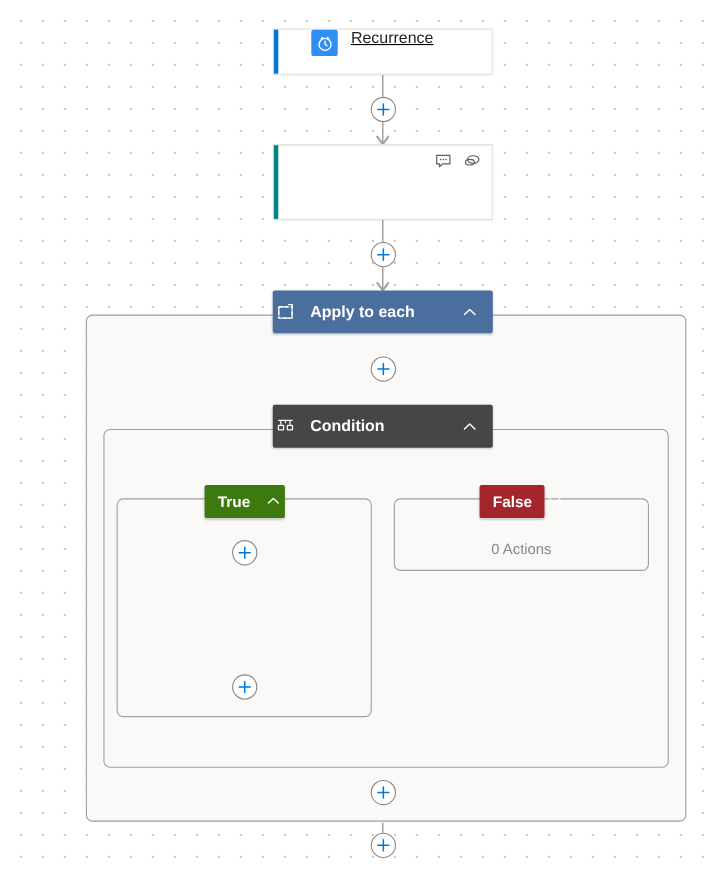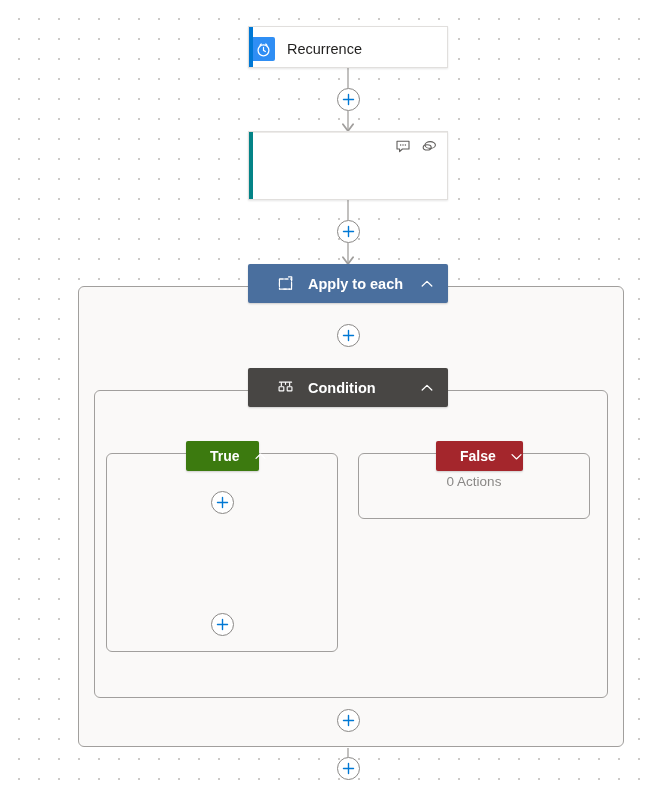--- a/index.html
+++ b/index.html
@@ -54,23 +54,24 @@
   }
   .card .accent {
     position: absolute;
     left: 0;
     top: 0;
     bottom: 0;
     width: 4px;
   }
   .card-head {
     display: flex;
-    align-items: center;
+    align-items: flex-start;
     height: 44px;
-    padding-left: 2px;
+    padding-left: 34px;
+    text-decoration: underline;
   }
   .card-title {
     font-size: 14.5px;
     color: #201f1e;
     margin-left: 12px;
     white-space: nowrap;
   }
   .card-foot {
     height: 26px;
     border-top: 1px solid #edebe9;
@@ -99,21 +100,21 @@
   }
 
   
   .header-bar {
     position: absolute;
     display: flex;
     align-items: center;
     border-radius: 2px;
     box-sizing: border-box;
     box-shadow: 0 1px 2px rgba(0,0,0,0.18);
-    padding-left: 28px;
+    padding-left: 2px;
     padding-right: 14px;
   }
   .header-bar .hb-icon {
     width: 18px;
     height: 18px;
     flex: none;
     display: flex;
     align-items: center;
     justify-content: center;
   }
@@ -131,21 +132,21 @@
     flex: none;
   }
 
   
   .branch-badge {
     position: absolute;
     display: flex;
     align-items: center;
     border-radius: 2px;
     box-shadow: 0 1px 2px rgba(0,0,0,0.18);
-    padding: 0 24px;
+    padding: 0 12px;
     box-sizing: border-box;
   }
   .branch-badge .bb-title {
     color: #ffffff;
     font-size: 14px;
     font-weight: bold;
     white-space: nowrap;
   }
   .branch-badge .bb-chev {
     width: 14px;
@@ -153,20 +154,21 @@
     margin-left: 14px;
     flex: none;
   }
 
   .empty-label {
     position: absolute;
     font-size: 13.5px;
     color: #8a8886;
     text-align: center;
     white-space: nowrap;
+    margin-top: 18px;
   }
 
   
   .plus-btn {
     position: absolute;
     width: 23px;
     height: 23px;
     border-radius: 50%;
     background: #ffffff;
     border: 1px solid #8a8886;
@@ -297,21 +299,21 @@
 
   <div class="branch-badge" style="left:186px; top:441px; width:73px; height:30px; background:#3c7a0f;">
     <span class="bb-title">True</span>
     <span class="bb-chev">
       <svg width="13" height="13" viewBox="0 0 14 14">
         <path d="M2.2 9 L7 4.4 L11.8 9" fill="none" stroke="#ffffff" stroke-width="1.4" stroke-linecap="round" stroke-linejoin="round"></path>
       </svg>
     </span>
   </div>
 
-  <div class="branch-badge" style="left:436px; top:441px; width:87px; height:30px; background:#a4262c;">
+  <div class="branch-badge" style="left:436px; top:441px; width:59px; height:30px; background:#a4262c;">
     <span class="bb-title">False</span>
     <span class="bb-chev">
       <svg width="13" height="13" viewBox="0 0 14 14">
         <path d="M2.2 5 L7 9.6 L11.8 5" fill="none" stroke="#ffffff" stroke-width="1.4" stroke-linecap="round" stroke-linejoin="round"></path>
       </svg>
     </span>
   </div>
 
   <div class="empty-label" style="left:358px; top:474px; width:232px;">0 Actions</div>
 

